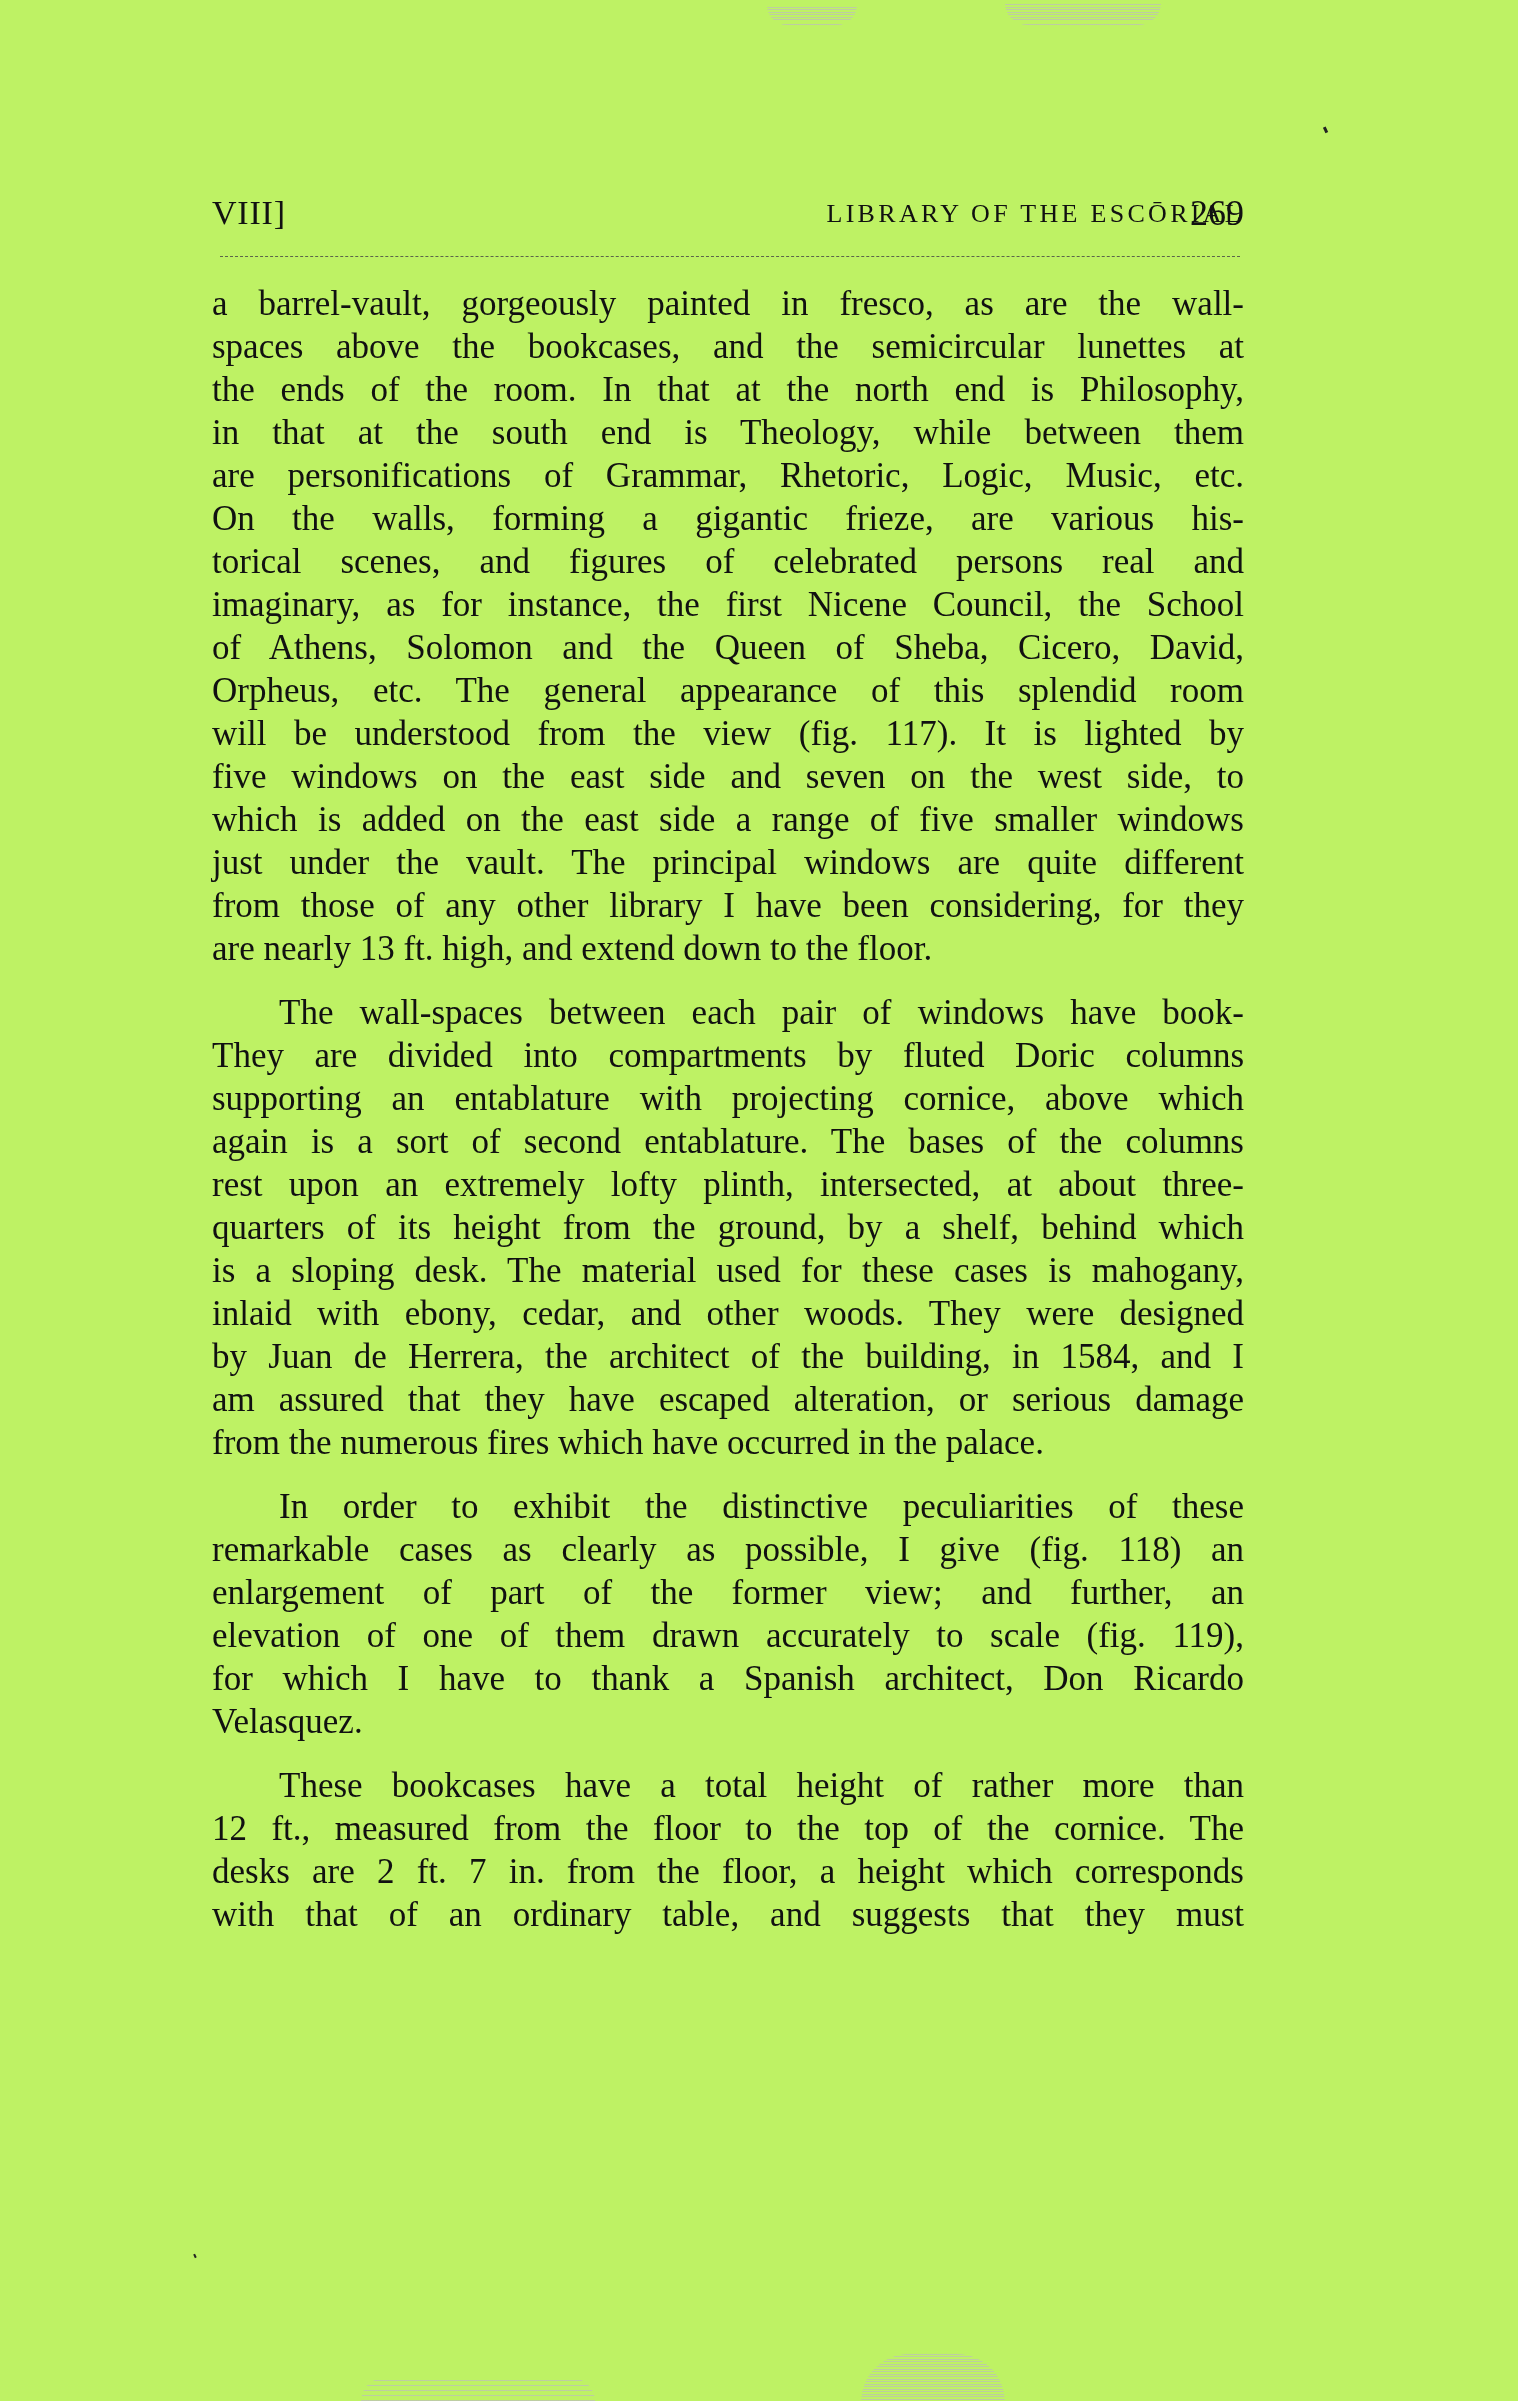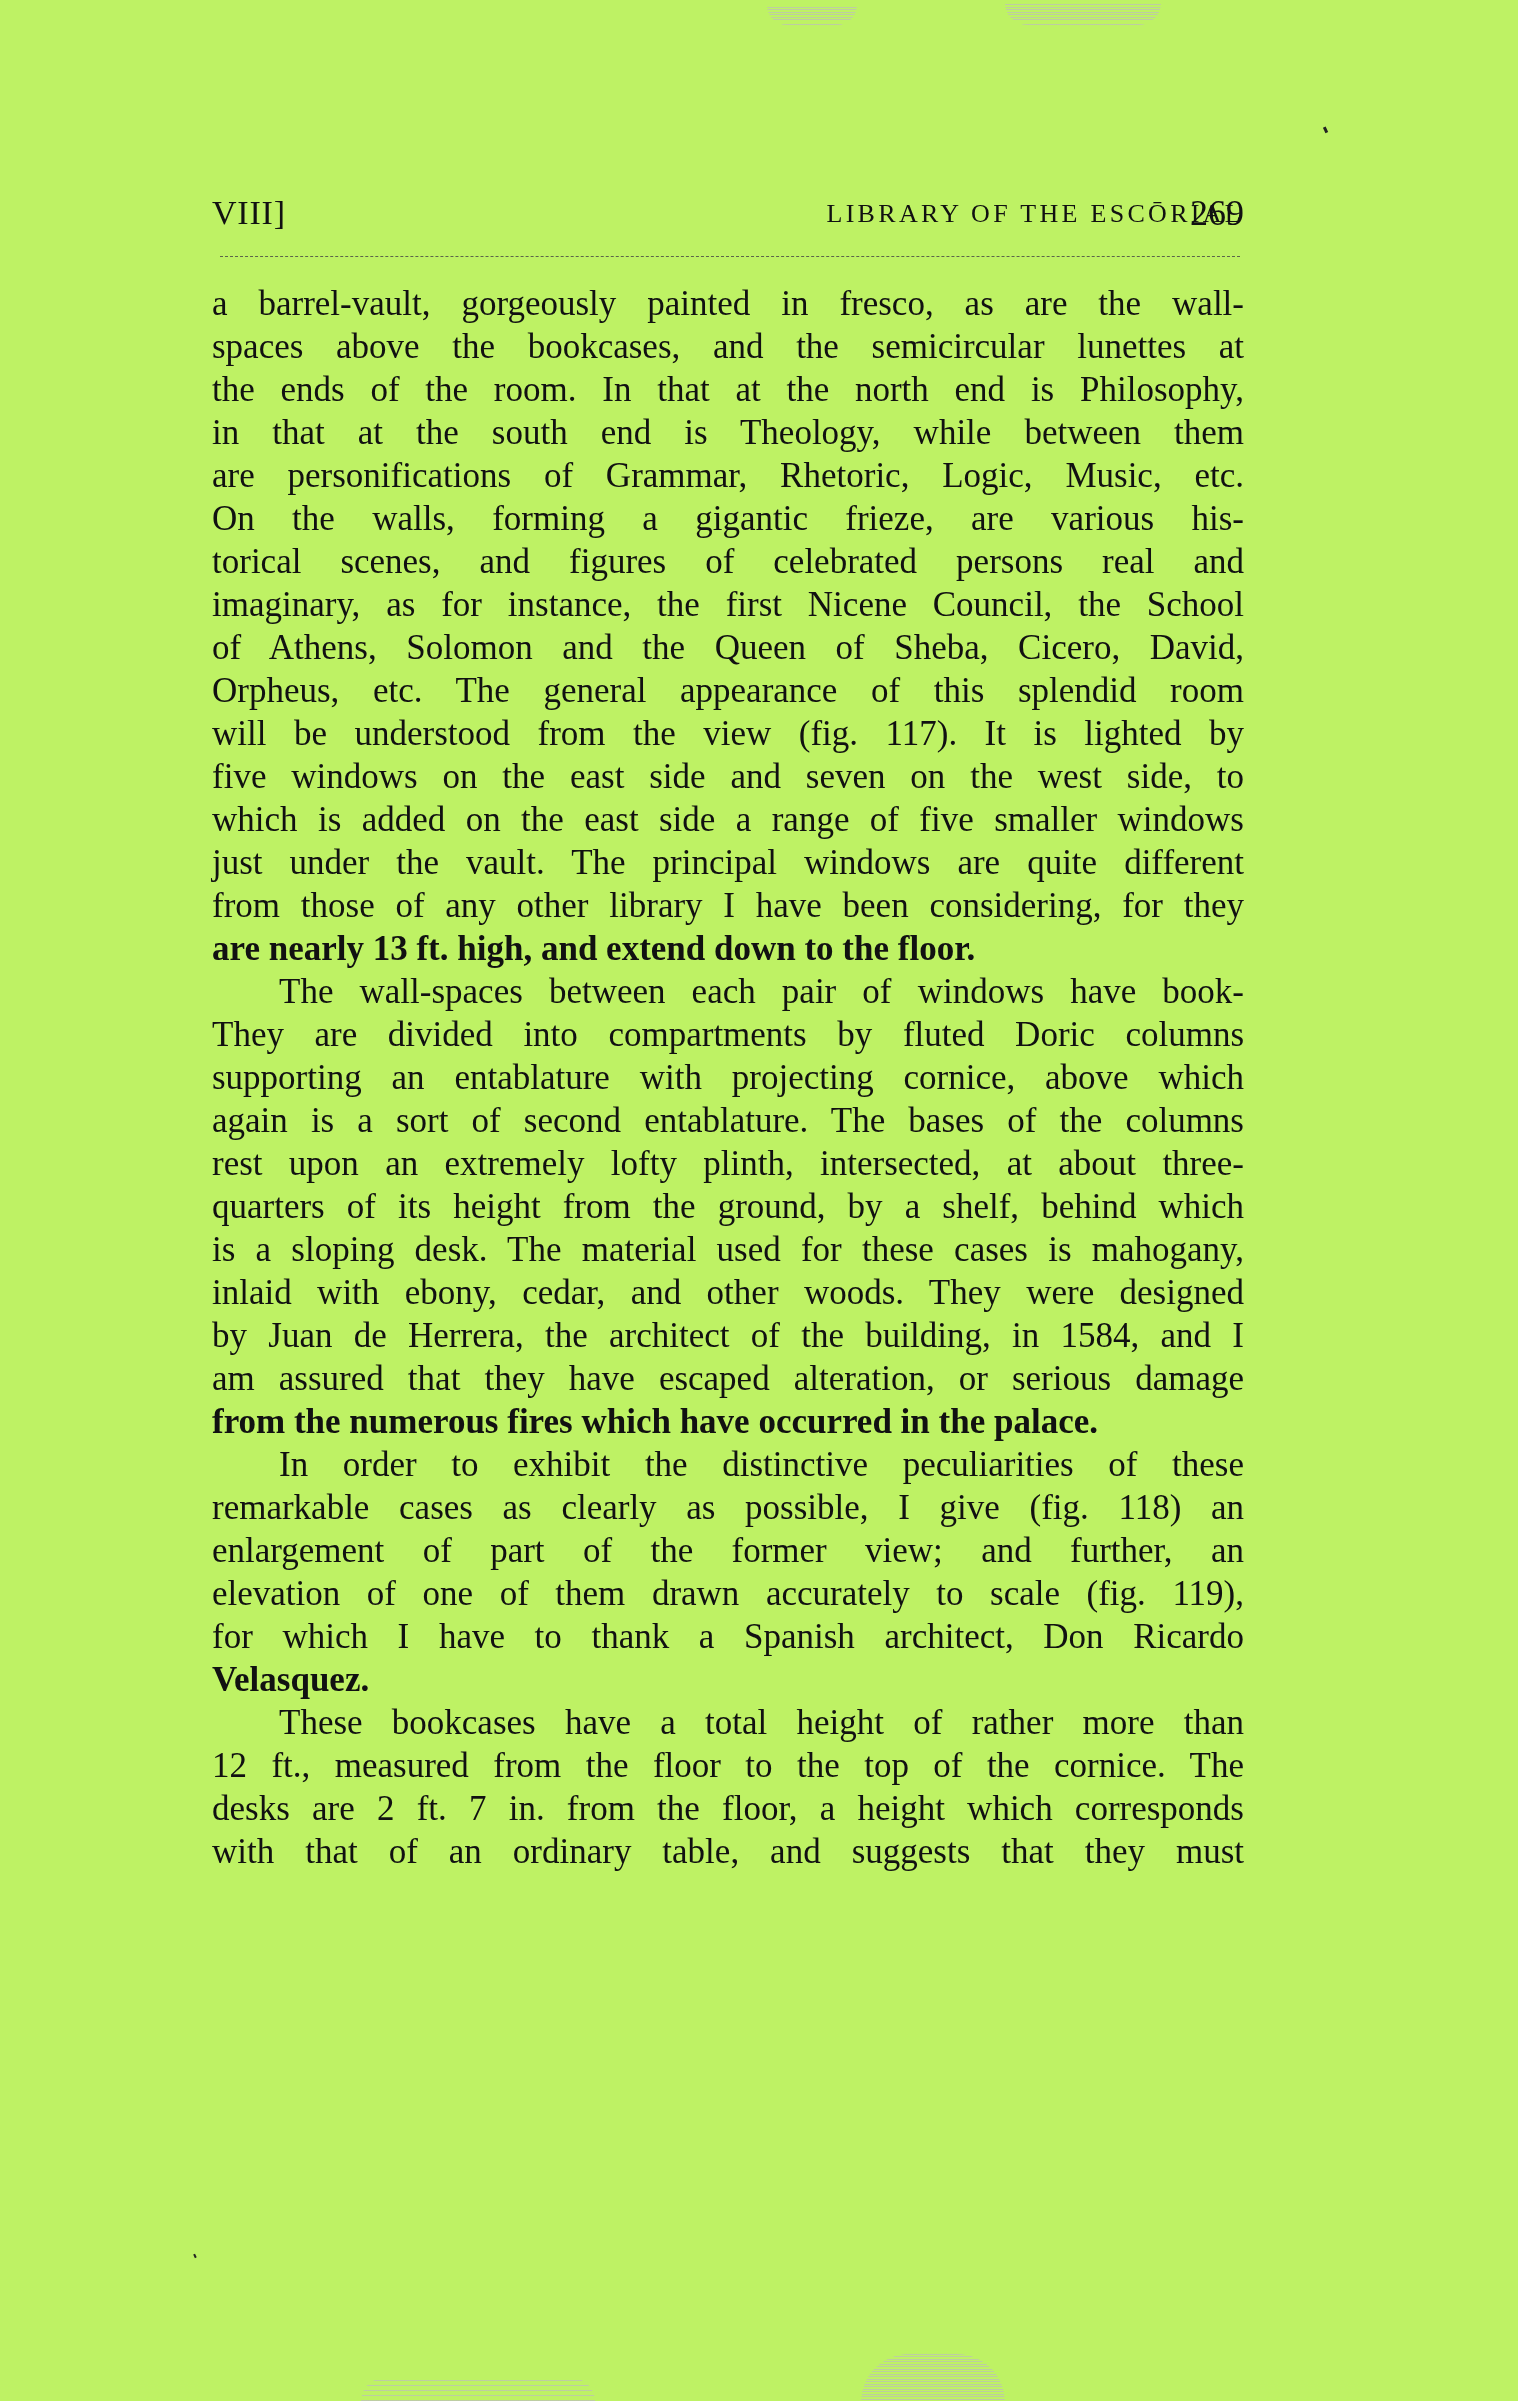--- a/index.html
+++ b/index.html
@@ -21,22 +21,22 @@
   .head-rule {
     position: absolute; left: 220px; top: 256px; width: 1020px; height: 0;
     border-top: 1.6px dashed #444; opacity: 0.8;
   }
   .body-text {
     position: absolute; left: 212px; top: 282px; width: 1032px;
     font-family: "Liberation Serif", serif; font-size: 35px; line-height: 43px;
     color: #111; text-align: justify;
   }
   .line { display: block; text-align: justify; text-align-last: justify; white-space: nowrap; }
-  .line.end { text-align-last: left; font-weight: bold; }
-  .line.ind { padding-left: 67px; }
+  .line.end { text-align-last: left; }
+  .line.ind { padding-left: 67px; margin-top: 21px; }
 </style>
 </head>
 <body>
 
 <div class="page">
   <div class="scan-smudge smudge-top-1"></div>
   <div class="scan-smudge smudge-top-2"></div>
   <div class="scan-smudge smudge-bot-1"></div>
   <div class="scan-smudge smudge-bot-2"></div>
   <div class="speck" style="left:1324px; top:127px;"></div>

